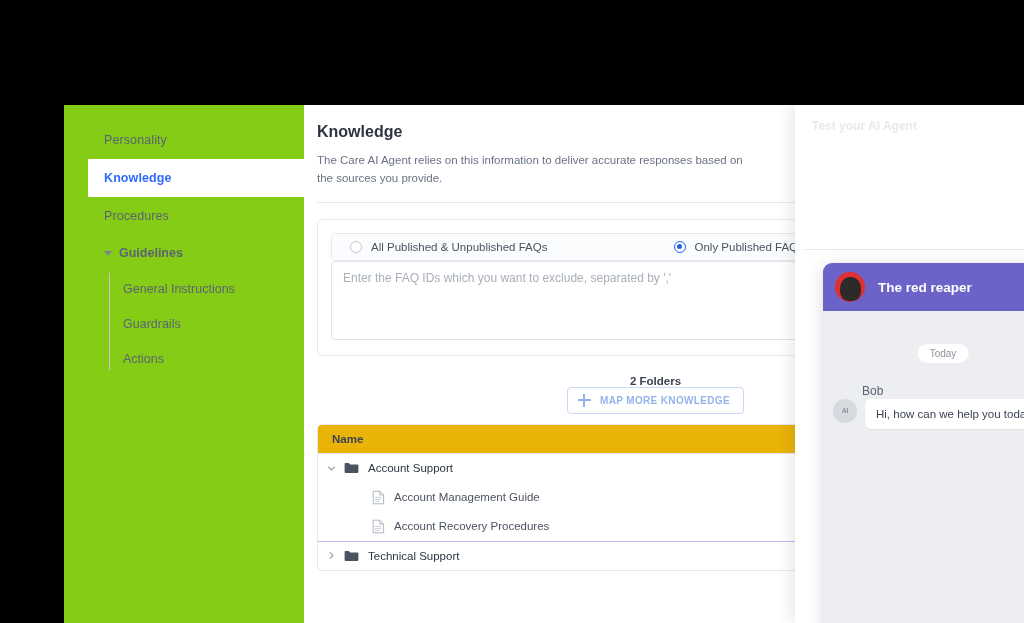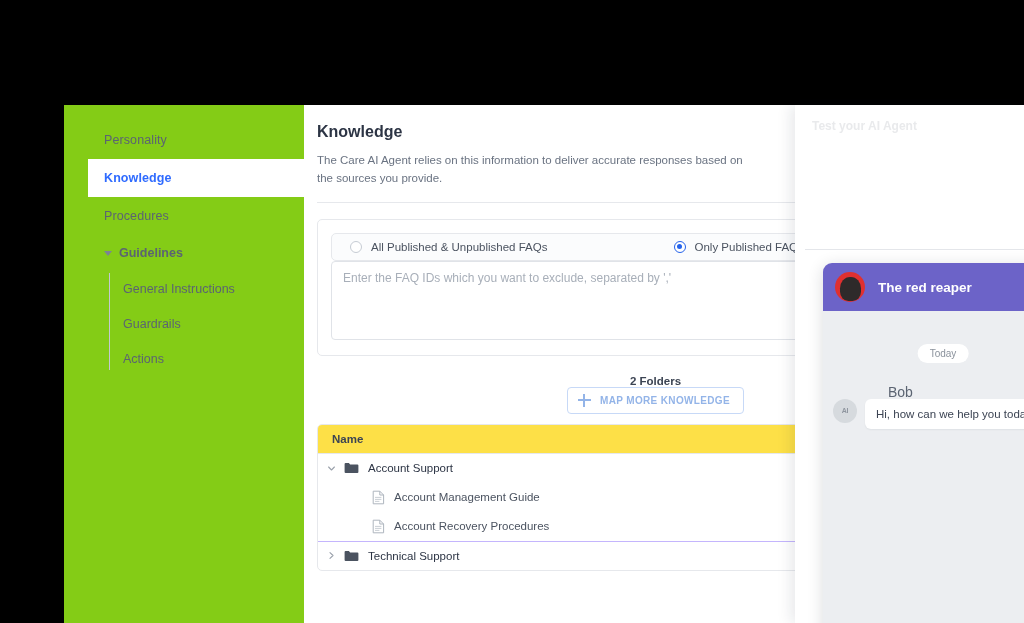--- a/index.html
+++ b/index.html
@@ -244,21 +244,21 @@
   #table {
     border: 1px solid #e6e8ec;
     border-radius: 5px;
     overflow: hidden;
     background: #fff;
   }
   #table-head {
     display: flex;
     align-items: center;
     height: 29px;
-    background: #fde047;
+    background: #eab308;
     border-bottom: 1px solid #e6e8ec;
     font-size: 11.5px;
     font-weight: 700;
     color: #3c4453;
   }
   .col-name { flex: 1 1 auto; padding-left: 14px; }
   .col-upd  { flex: 0 0 120px; }
   .col-act  { flex: 0 0 38px; }
 
   .folder-row {
@@ -366,22 +366,22 @@
     left: 50%; transform: translateX(-50%);
     top: 33px;
     background: #ffffff;
     border-radius: 11px;
     padding: 4px 12px;
     font-size: 10px;
     color: #8b929c;
   }
   #msg-sender {
     position: absolute;
-    left: 65px; top: 73px;
-    font-size: 14px;
+    left: 39px; top: 73px;
+    font-size: 12px;
     color: #5b6472;
   }
   #msg-row {
     position: absolute;
     left: 10px; top: 88px;
     display: flex;
     align-items: flex-start;
   }
   #bot-avatar {
     width: 24px; height: 24px;

